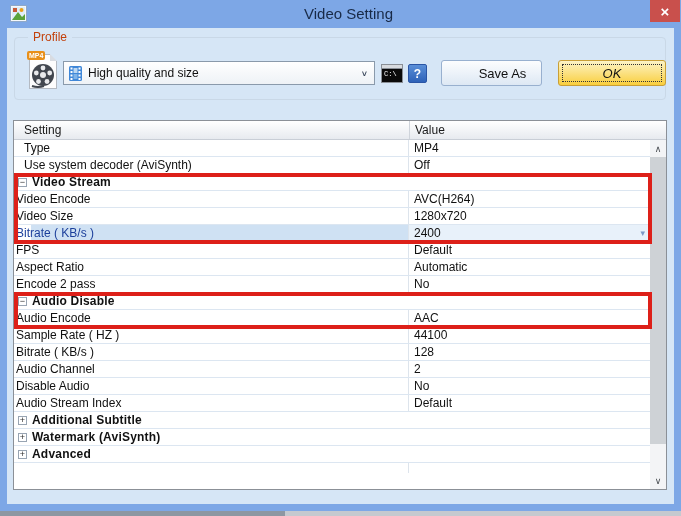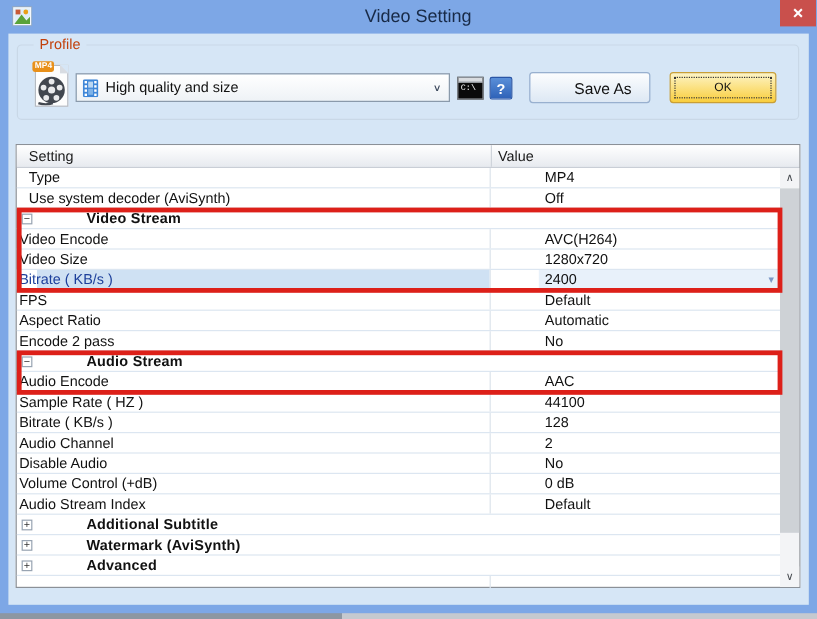--- a/index.html
+++ b/index.html
@@ -51,38 +51,38 @@
     font-size:7px; line-height:10px; padding-left:2px; }
 
   .help-btn { position:absolute; left:393px; top:26px; width:19px; height:19px;
     background:linear-gradient(#5a8fd8,#2e62b8); border:1px solid #2a55a5; border-radius:2px;
     color:#fff; font-weight:bold; font-size:12px; display:flex; align-items:center; justify-content:center; }
 
   .saveas-btn { position:absolute; left:426px; top:22px; width:101px; height:26px;
     background:linear-gradient(#fcfdfe,#dde8f4); border:1px solid #98b0cf; border-radius:3px;
     font-size:13px; color:#111; display:flex; align-items:center; justify-content:center;padding-left:22px; }
 
-  .ok-btn { position:absolute; left:543px; top:22px; width:89px; height:26px;
+  .ok-btn { position:absolute; left:543px; top:22px; width:108px; height:26px;
     background:linear-gradient(#fdf4c6,#f9ce3d); border:1px solid #c99f36; border-radius:3px;
-    font-size:10px; color:#111; display:flex; align-items:center; justify-content:center; }
+    font-size:13px; color:#111; display:flex; align-items:center; justify-content:center;font-style:italic; }
   .ok-inner { width:calc(100% - 6px); height:calc(100% - 6px);
     border:1px dotted #333; display:flex; align-items:center; justify-content:center; }
 
   
   .table { position:absolute; left:6px; top:92px; width:654px; height:370px;
     background:#fff; border:1px solid #8b9097; }
   .thead { display:flex; height:19px; background:linear-gradient(#ffffff,#e7eaef);
     border-bottom:1px solid #c9ced6; font-size:12px; color:#1a1a1a; }
   .th-setting { width:396px; display:flex; align-items:center; padding-left:10px;
     border-right:1px solid #cfd4db; }
   .th-value { flex:1; display:flex; align-items:center; padding-left:5px; }
 
   .tbody { position:relative; }
   .trow { display:flex; align-items:stretch; height:17px; width:636px;
-    border-bottom:1px solid #dce6f1; font-size:12px; color:#111;gap:40px; }
+    border-bottom:1px solid #dce6f1; font-size:12px; color:#111; }
   .cell-setting { width:395px; display:flex; align-items:center;
     border-right:1px solid #dde4ec; }
   .ind0 { padding-left:10px; } .ind1 { padding-left:2px; }
   .cell-value { flex:1; display:flex; align-items:center; padding-left:5px; }
   .trow.group { font-weight:bold; align-items:center; padding-left:4px; }
   .expandbox { width:9px; height:9px; border:1px solid #98a4b2; background:#fff;
     display:flex; align-items:center; justify-content:center; font-size:9px; font-weight:normal;
     color:#333; line-height:1; margin-right:5px; flex:0 0 auto; }
   .grouplabel { letter-spacing:.2px; }
   .trow.selected .cell-setting { background:linear-gradient(to right,#ffffff 17px,#cfe1f3 17px);
@@ -247,21 +247,21 @@
             </div>
           </div>
           <div class="trow">
             <div class="cell-setting ind1">Encode 2 pass</div>
             <div class="cell-value">
               <span>No</span>
             </div>
           </div>
           <div class="trow group">
             <span class="expandbox">−</span>
-            <span class="grouplabel">Audio Stream</span>
+            <span class="grouplabel">Audio Disable</span>
           </div>
           <div class="trow">
             <div class="cell-setting ind1">Audio Encode</div>
             <div class="cell-value">
               <span>AAC</span>
             </div>
           </div>
           <div class="trow">
             <div class="cell-setting ind1">Sample Rate ( HZ )</div>
             <div class="cell-value">
@@ -277,26 +277,20 @@
           <div class="trow">
             <div class="cell-setting ind1">Audio Channel</div>
             <div class="cell-value">
               <span>2</span>
             </div>
           </div>
           <div class="trow">
             <div class="cell-setting ind1">Disable Audio</div>
             <div class="cell-value">
               <span>No</span>
-            </div>
-          </div>
-          <div class="trow">
-            <div class="cell-setting ind1">Volume Control (+dB)</div>
-            <div class="cell-value">
-              <span>0 dB</span>
             </div>
           </div>
           <div class="trow">
             <div class="cell-setting ind1">Audio Stream Index</div>
             <div class="cell-value">
               <span>Default</span>
             </div>
           </div>
           <div class="trow group">
             <span class="expandbox">+</span>

